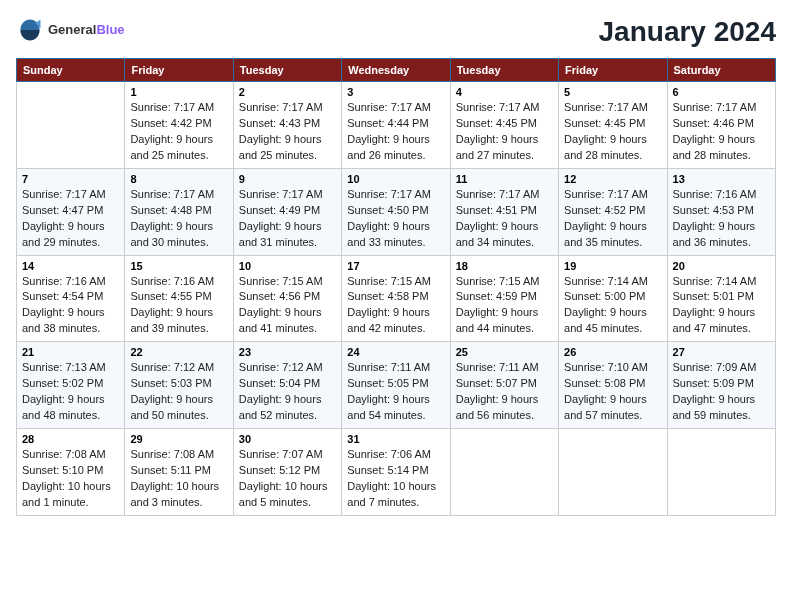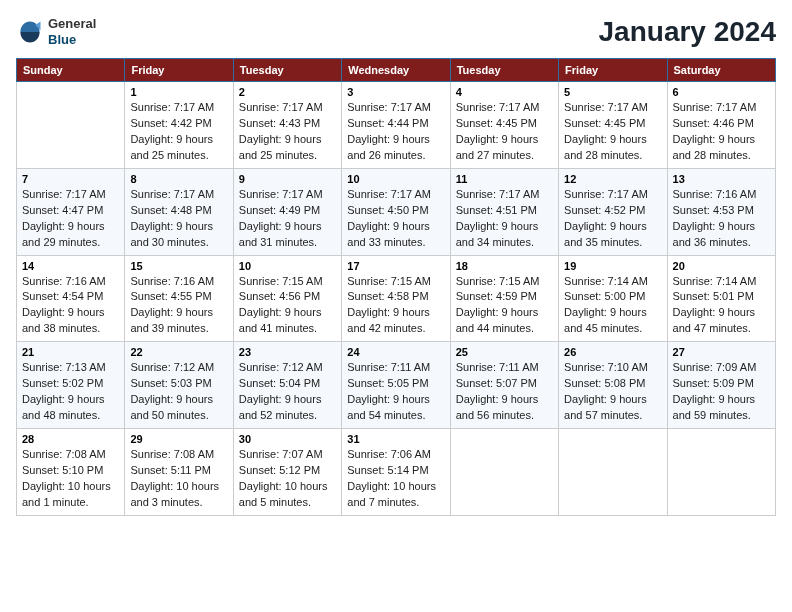--- a/index.html
+++ b/index.html
@@ -20,27 +20,27 @@
       align-items: flex-start;
       margin-bottom: 10px;
     }
     .logo {
       display: flex;
       align-items: center;
       gap: 0;
     }
     .logo-text {
       display: flex;
-      flex-direction: column;
+      flex-direction: row;
       font-size: 13px;
       font-weight: bold;
       line-height: 1.2;
     }
     .logo-general { color: #333; }
-    .logo-blue { color: #0c4a6e; }
+    .logo-blue { color: #8b5cf6; }
     .logo-icon {
       width: 28px;
       height: 28px;
       margin-right: 4px;
     }
     .title-block {
       text-align: right;
     }
     .month-title {
       font-size: 28px;

